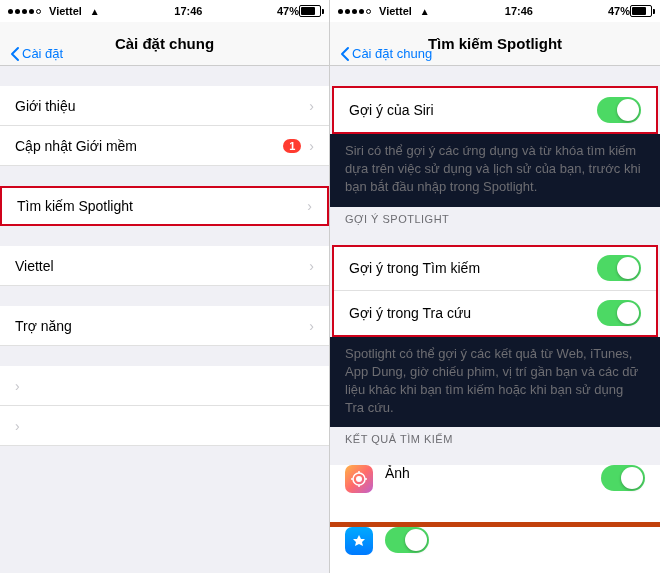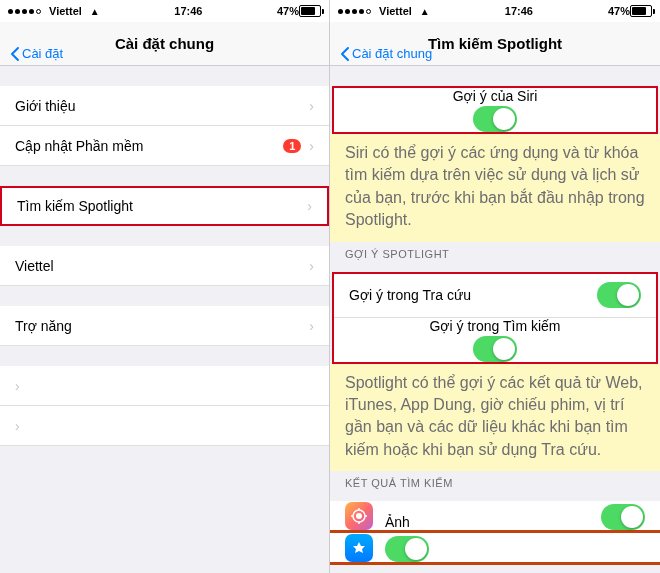--- a/index.html
+++ b/index.html
@@ -163,52 +163,51 @@
     .toggle-row {
       background: #fff;
       display: flex;
       align-items: center;
       padding: 0 15px;
       height: 44px;
       border-bottom: 1px solid #e0e0e0;
     }
     .toggle-row:last-child {
       border-bottom: none;
-      flex-direction: column;
     }
     .toggle-row-text {
       flex: 1;
       font-size: 14px;
       color: #000;
     }
 
     .section-desc {
       padding: 8px 15px 10px;
-      font-size: 16px;
+      font-size: 13px;
       color: #6d6d72;
       line-height: 1.4;
-      background: #fef9c3;
+      background: #0f172a;
     }
 
     .section-header {
-      padding: 6px 15px 12px;
+      padding: 6px 15px 20px;
       font-size: 11px;
       color: #6d6d72;
       letter-spacing: 0.5px;
       text-transform: uppercase;
       background: #f0f0f5;
     }
 
     .result-row {
       background: #fff;
       display: flex;
-      align-items: flex-end;
+      align-items: flex-start;
       padding: 0 15px;
-      height: 32px;
-      border-bottom: 3px solid #c2410c;
+      height: 62px;
+      border-bottom: 5px solid #c2410c;
     }
     .result-icon {
       width: 28px;
       height: 28px;
       border-radius: 7px;
       margin-right: 12px;
       display: flex;
       align-items: center;
       justify-content: center;
       font-size: 16px;
@@ -260,21 +259,21 @@
 
   <div class="settings-list">
     <div class="separator"></div>
 
     <div class="list-item">
       <span class="list-item-text">Giới thiệu</span>
       <span class="chevron">›</span>
     </div>
 
     <div class="list-item">
-      <span class="list-item-text">Cập nhật Phần mềm</span>
+      <span class="list-item-text">Cập nhật Giới mềm</span>
       <span class="list-item-badge">1</span>
       <span class="chevron">›</span>
     </div>
 
     <div class="separator"></div>
 
     <div class="list-item highlighted">
       <span class="list-item-text">Tìm kiếm Spotlight</span>
       <span class="chevron">›</span>
     </div>
@@ -351,27 +350,27 @@
         </div>
       </div>
     </div>
 
     <div class="section-desc">Siri có thể gợi ý các ứng dụng và từ khóa tìm kiếm dựa trên việc sử dụng và lịch sử của bạn, trước khi bạn bắt đầu nhập trong Spotlight.</div>
 
     <div class="section-header">GỢI Ý SPOTLIGHT</div>
 
     <div style="border: 2px solid #d0021b; margin: 0 2px;">
       <div class="toggle-row">
-        <span class="toggle-row-text">Gợi ý trong Tra cứu</span>
+        <span class="toggle-row-text">Gợi ý trong Tìm kiếm</span>
         <div class="toggle">
           <div class="toggle-knob"></div>
         </div>
       </div>
       <div class="toggle-row">
-        <span class="toggle-row-text">Gợi ý trong Tìm kiếm</span>
+        <span class="toggle-row-text">Gợi ý trong Tra cứu</span>
         <div class="toggle">
           <div class="toggle-knob"></div>
         </div>
       </div>
     </div>
 
     <div class="section-desc">Spotlight có thể gợi ý các kết quả từ Web, iTunes, App Dung, giờ chiếu phim, vị trí gần bạn và các dữ liệu khác khi bạn tìm kiếm hoặc khi bạn sử dụng Tra cứu.</div>
 
     <div class="section-header">KẾT QUẢ TÌM KIẾM</div>
 

